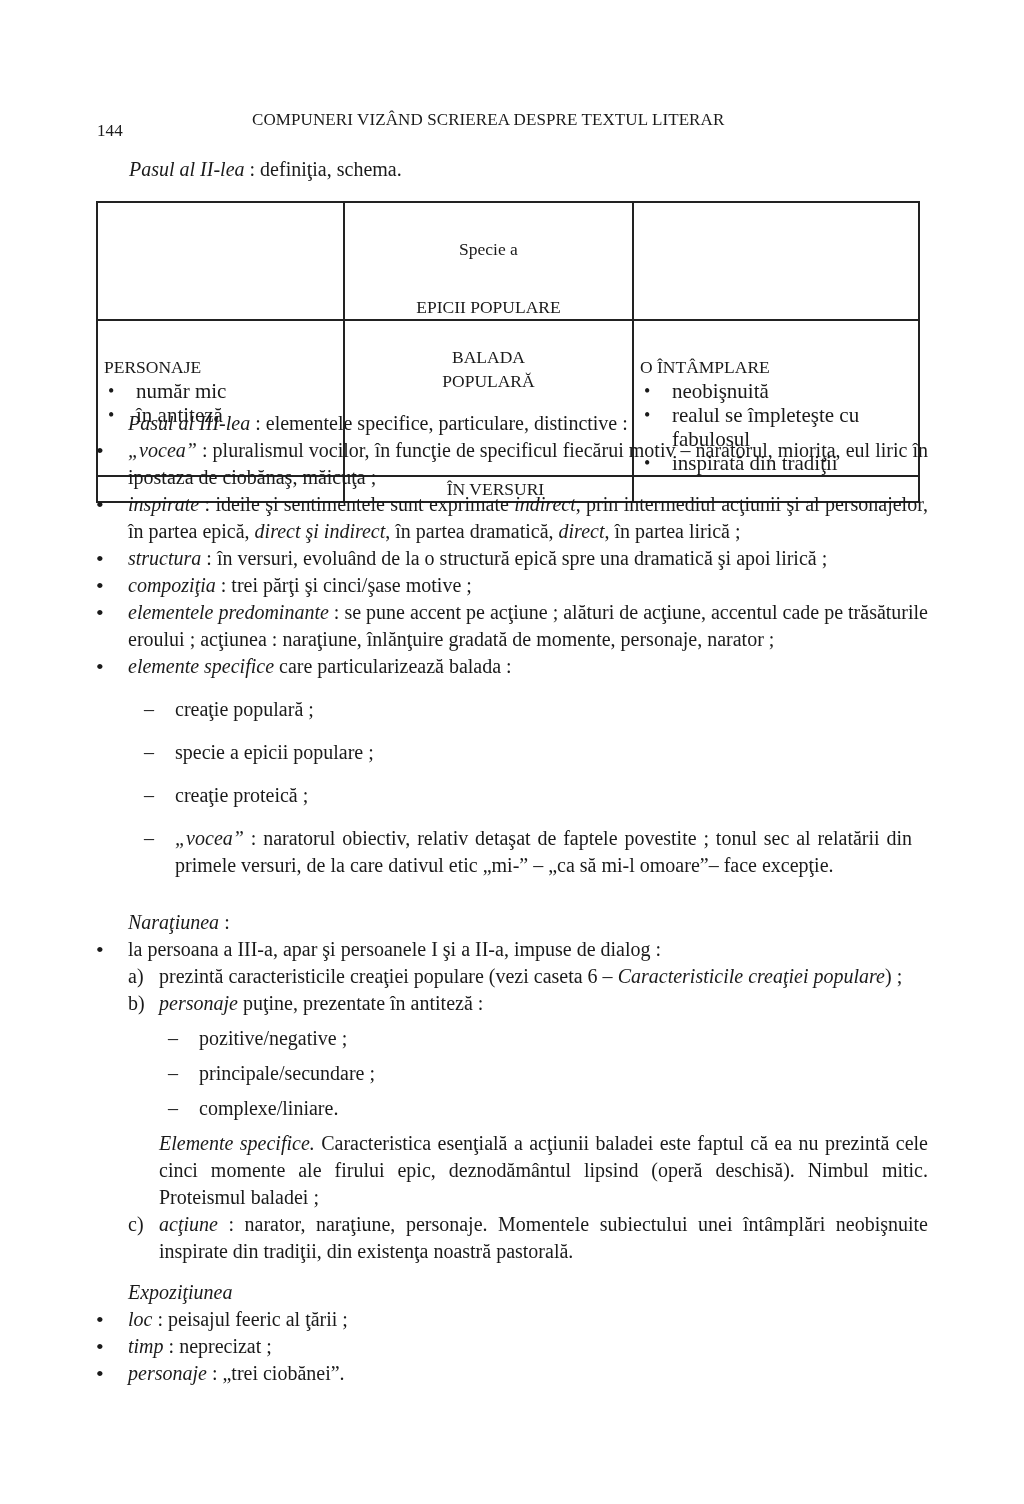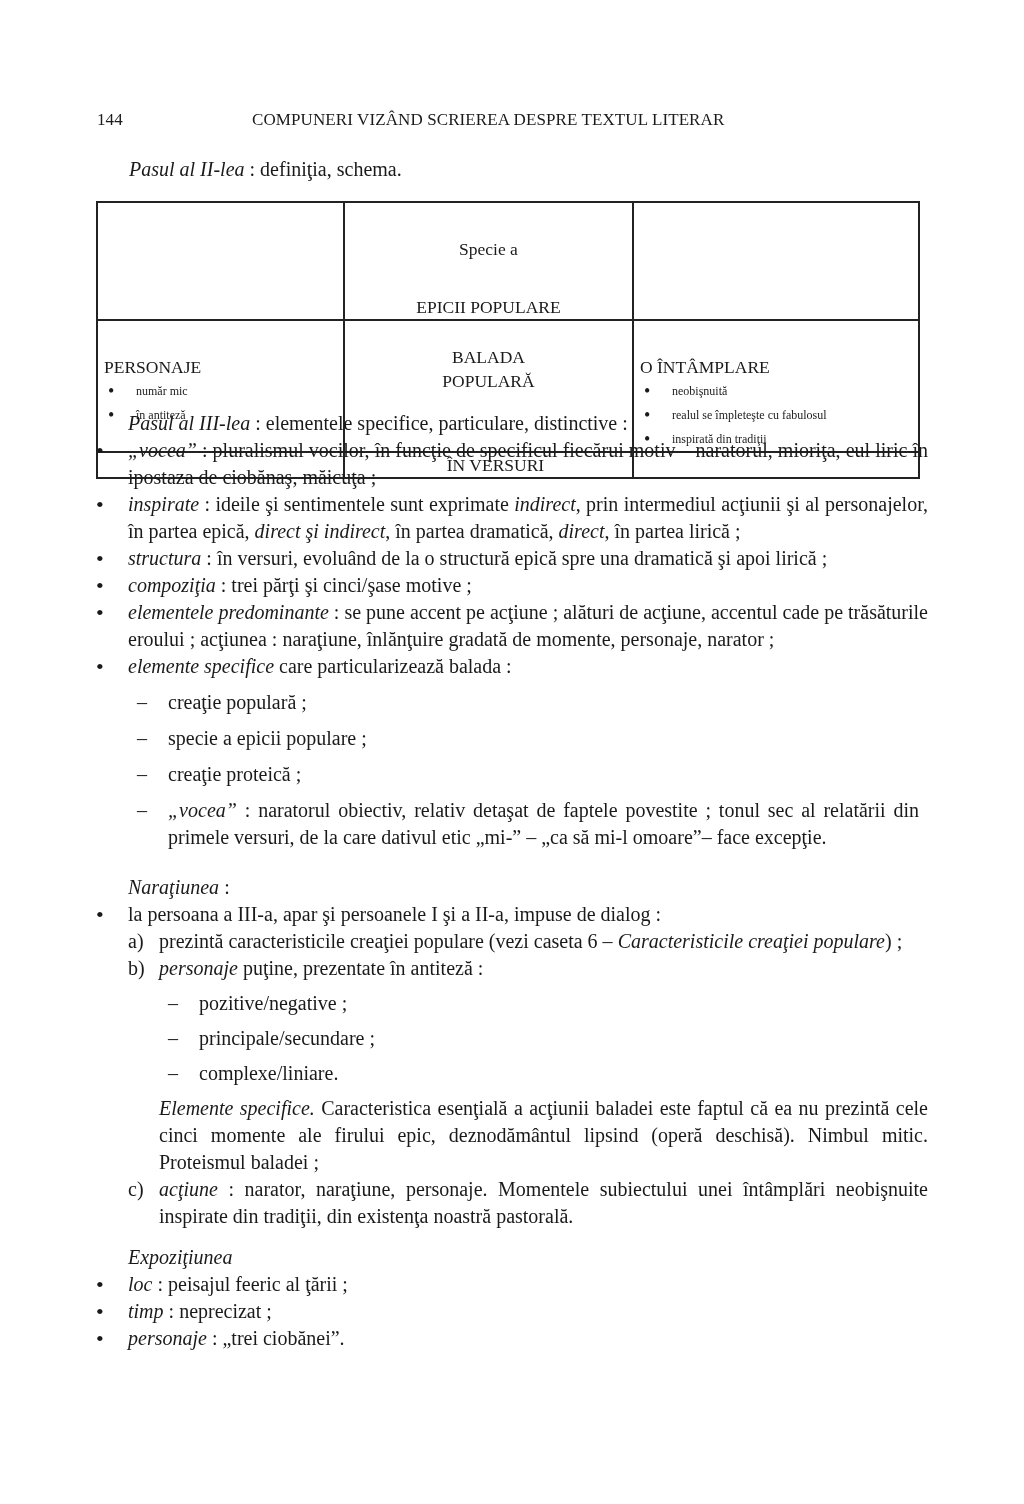--- a/index.html
+++ b/index.html
@@ -5,52 +5,52 @@
   html, body { margin: 0; padding: 0; background: #ffffff; }
   body {
     width: 1024px; height: 1504px; position: relative; overflow: hidden;
     font-family: "Liberation Serif", "DejaVu Serif", serif;
     color: #1a1a1a;
   }
   .page-header {
     position: absolute; top: 110px; left: 97px; width: 830px; height: 24px;
     font-size: 17px; letter-spacing: 0.1px;
   }
-  .page-header .num { position: absolute; left: 0; top: 0; }
+  .page-header .num { position: absolute; left: 0; top: 11px; }
   .page-header .run { position: absolute; left: 155px; top: 0; }
 
   .step2 { position: absolute; top: 158px; left: 129px; font-size: 20px; }
   i, .it { font-style: italic; }
 
   table.schema {
     position: absolute; top: 201px; left: 96px; width: 824px;
     border-collapse: collapse; font-size: 17.5px; line-height: 24px;
   }
   table.schema td { border: 2px solid #222; padding: 0 6px; vertical-align: top; }
   table.schema td.c1 { width: 219px; }
   table.schema td.c2 { width: 261px; text-align: center; }
   table.schema tr.r1 td { height: 48px; }
   table.schema tr.r2 td { height: 96px; }
   table.schema tr.r3 td { height: 24px; padding-left: 20px; }
   .tb-title { display: block; margin-top: 34px; }
-  .tb-bul { display: block; position: relative; padding-left: 32px; font-size: 12px; }
+  .tb-bul { display: block; position: relative; padding-left: 32px; font-size: 21px; }
   .tb-bul::before { content: "\2022"; position: absolute; left: 4px; font-size: 18px; }
   .tb-strong { display: block; font-weight: normal; font-size: 17.5px; }
   .center-block { padding-top: 24px; }
   .r1 .c2 { font-size: 17.5px; }
 
   .body {
     position: absolute; top: 410px; left: 96px; width: 832px;
     font-size: 20px; line-height: 27px; text-align: justify;
   }
   .para { margin: 0; }
   .indent-head { padding-left: 32px; }
   .bul { position: relative; padding-left: 32px; margin: 0; }
   .bul::before { content: "\2022"; position: absolute; left: 0px; top: 0; font-size: 22px; }
-  .dash { position: relative; padding-left: 63px; margin: 9px; }
+  .dash { position: relative; padding-left: 63px; margin: 16px; }
   .dash::before { content: "\2013"; position: absolute; left: 32px; top: 0; }
   .sub { position: relative; padding-left: 63px; margin: 0; }
   .sub .lbl { position: absolute; left: 32px; top: 0; }
   .subdash { position: relative; padding-left: 95px; margin: 8px; }
   .subdash::before { content: "\2013"; position: absolute; left: 64px; top: 0; }
   .subpara { padding-left: 63px; margin: 0; }
   .gap { height: 14px; }
 </style>
 </head>
 <body>

